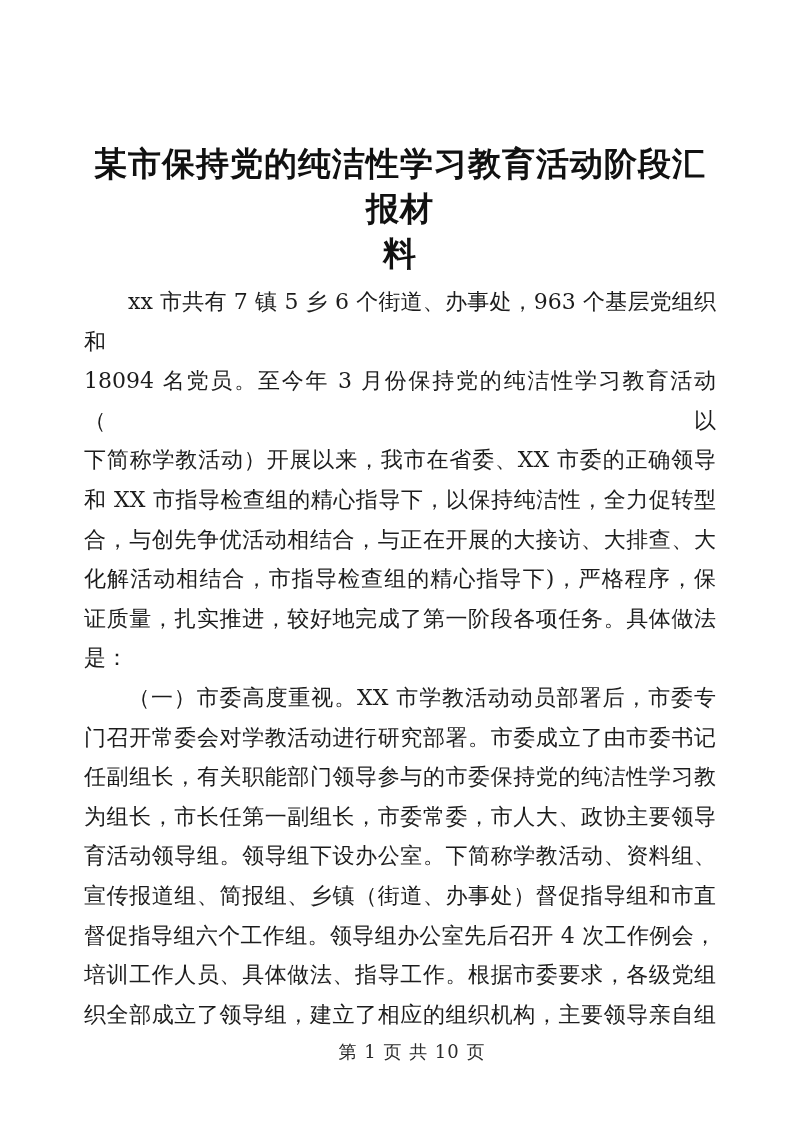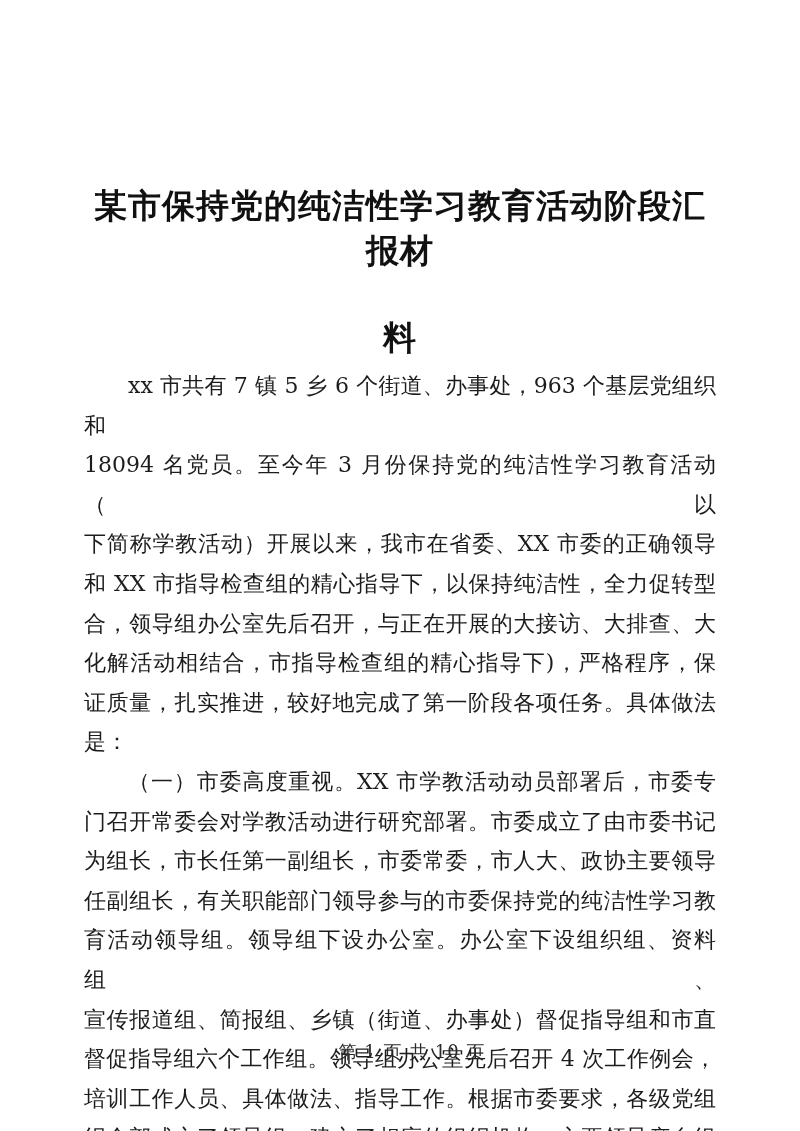--- a/index.html
+++ b/index.html
@@ -21,21 +21,20 @@
     padding: 141px 80px 0 80px;
     text-align: center;
     font-size: 33px;
     font-weight: bold;
     line-height: 45px;
     letter-spacing: 1px;
     color: #111111;
   }
   .title-line {
     display: block;
-    margin-top: 42px;
   }
   .doc-body {
     margin-top: 6px;
     padding: 0 84px;
     font-size: 22px;
     line-height: 39.6px;
     color: #1c1c1c;
   }
   .text-line {
     text-align: justify;
@@ -67,29 +66,29 @@
   <h1 class="doc-title">
     <span class="title-line">某市保持党的纯洁性学习教育活动阶段汇报材</span>
     <span class="title-line">料</span>
   </h1>
 
   <div class="doc-body">
     <div class="text-line fill indent">xx 市共有 7 镇 5 乡 6 个街道、办事处，963 个基层党组织和</div>
     <div class="text-line fill">18094 名党员。至今年 3 月份保持党的纯洁性学习教育活动（以</div>
     <div class="text-line fill">下简称学教活动）开展以来，我市在省委、XX 市委的正确领导</div>
     <div class="text-line fill">和 XX 市指导检查组的精心指导下，以保持纯洁性，全力促转型</div>
-    <div class="text-line fill">合，领导组办公室先后召开，与正在开展的大接访、大排查、大</div>
+    <div class="text-line fill">合，与创先争优活动相结合，与正在开展的大接访、大排查、大</div>
     <div class="text-line fill">化解活动相结合，市指导检查组的精心指导下)，严格程序，保</div>
     <div class="text-line fill">证质量，扎实推进，较好地完成了第一阶段各项任务。具体做法</div>
     <div class="text-line">是：</div>
     <div class="text-line fill indent">（一）市委高度重视。XX 市学教活动动员部署后，市委专</div>
     <div class="text-line fill">门召开常委会对学教活动进行研究部署。市委成立了由市委书记</div>
+    <div class="text-line fill">任副组长，有关职能部门领导参与的市委保持党的纯洁性学习教</div>
     <div class="text-line fill">为组长，市长任第一副组长，市委常委，市人大、政协主要领导</div>
-    <div class="text-line fill">任副组长，有关职能部门领导参与的市委保持党的纯洁性学习教</div>
-    <div class="text-line fill">育活动领导组。领导组下设办公室。办公室下设组织组、资料组、</div>
+    <div class="text-line fill">育活动领导组。领导组下设办公室。下简称学教活动、资料组、</div>
     <div class="text-line fill">宣传报道组、简报组、乡镇（街道、办事处）督促指导组和市直</div>
     <div class="text-line fill">督促指导组六个工作组。领导组办公室先后召开 4 次工作例会，</div>
     <div class="text-line fill">培训工作人员、具体做法、指导工作。根据市委要求，各级党组</div>
     <div class="text-line fill">织全部成立了领导组，建立了相应的组织机构，主要领导亲自组</div>
   </div>
 
   <div class="page-footer">
     <span>第 1 页  共 10 页</span>
   </div>
 

